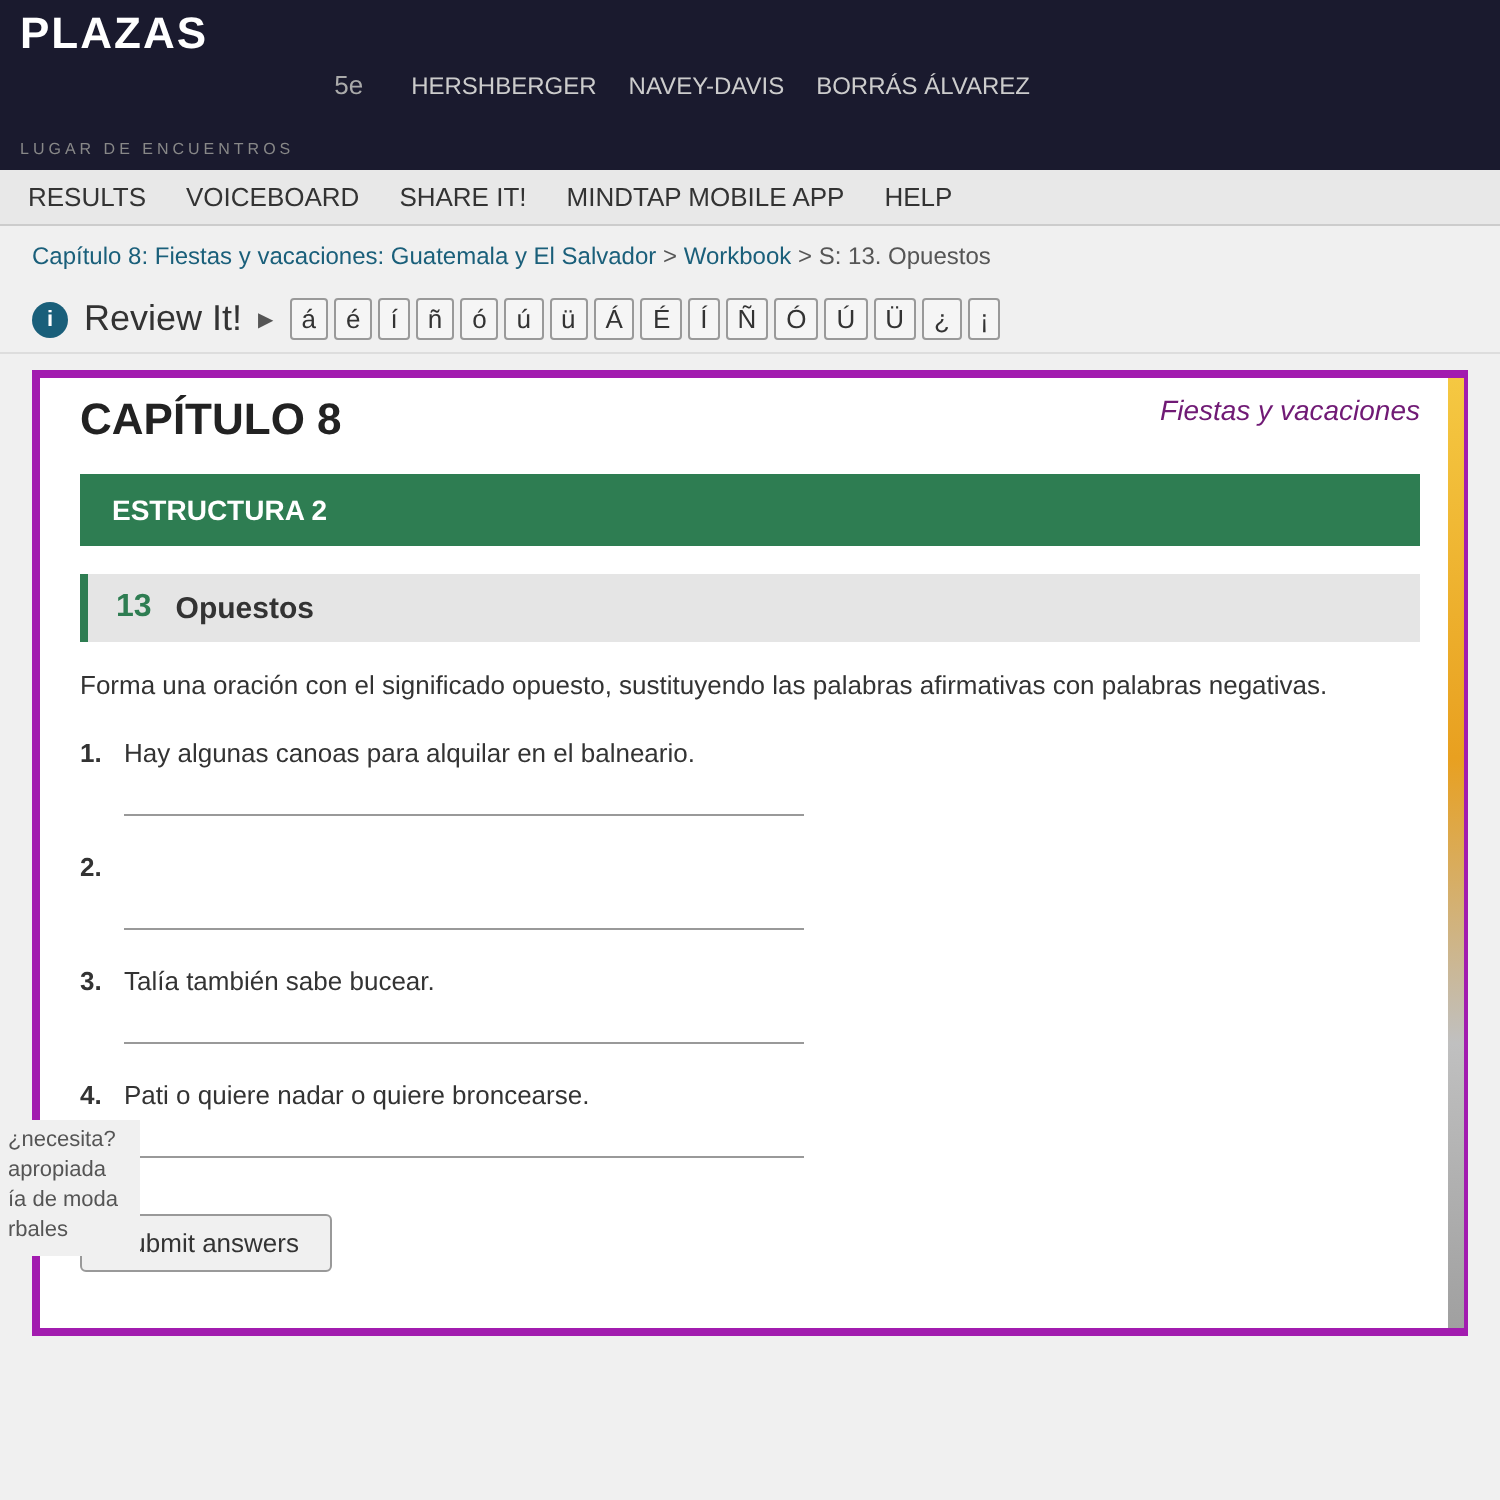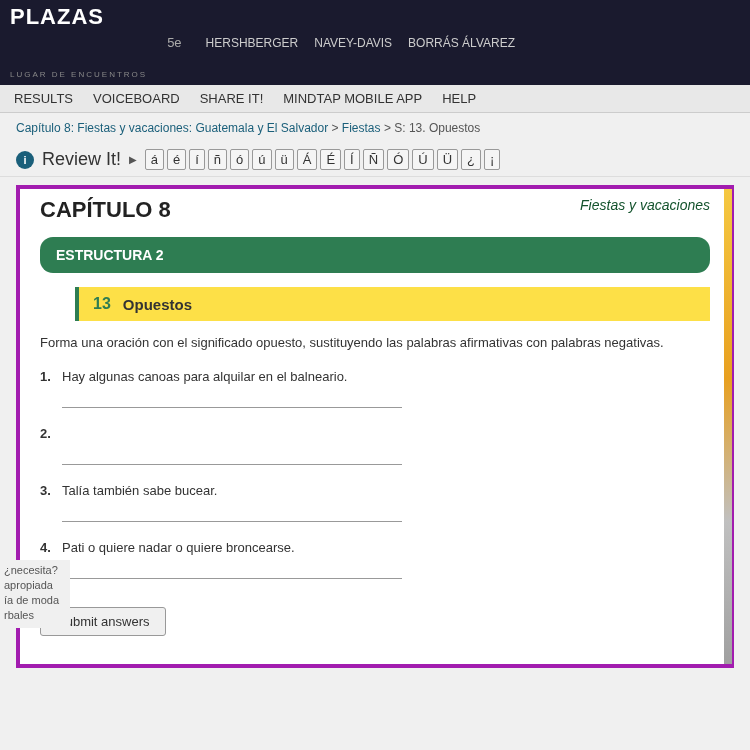--- a/index.html
+++ b/index.html
@@ -153,56 +153,54 @@
       margin-bottom: 14px;
     }
     .chapter-title {
       font-size: 22px;
       font-weight: bold;
       text-transform: uppercase;
       color: #222;
     }
     .chapter-subtitle {
       font-size: 14px;
-      color: #14532d;
+      color: #701a75;
       font-style: italic;
     }
 
     
     .estructura-banner {
       background: #2e7d52;
       color: white;
       padding: 10px 16px;
       margin-bottom: 14px;
       display: flex;
       align-items: flex-end;
       gap: 16px;
-      border-radius: 13px;
     }
     .estructura-label {
       font-weight: bold;
       font-size: 14px;
       white-space: nowrap;
     }
     .estructura-desc {
       font-size: 13px;
       text-align: center;
       flex: 1;
     }
 
     
     .exercise-banner {
-      background: #fde047;
+      background: #e5e5e5;
       border-left: 4px solid #2e7d52;
       padding: 8px 14px;
       margin-bottom: 12px;
       display: flex;
       align-items: center;
       gap: 12px;
-      margin-left: 35px;
     }
     .exercise-num {
       font-size: 16px;
       font-weight: bold;
       color: #2e7d52;
     }
     .exercise-name {
       font-size: 15px;
       font-weight: bold;
       color: #333;
@@ -312,21 +310,21 @@
   <a href="#">SHARE IT!</a>
   <a href="#">MINDTAP MOBILE APP</a>
   <a href="#">HELP</a>
 </div>
 
 <div class="main-content">
 
   <div class="breadcrumb">
     <a href="#">Capítulo 8: Fiestas y vacaciones: Guatemala y El Salvador</a>
     <span> &gt; </span>
-    <a href="#">Fiestas</a>
+    <a href="#">Workbook</a>
     <span> &gt; S: 13. Opuestos</span>
   </div>
 
   <div class="review-bar">
     <div class="review-info-icon">i</div>
     <span class="review-label">Review It!</span>
     <span class="review-play">▶</span>
     <div class="special-chars">
       <button class="char-btn">á</button>
       <button class="char-btn">é</button>

